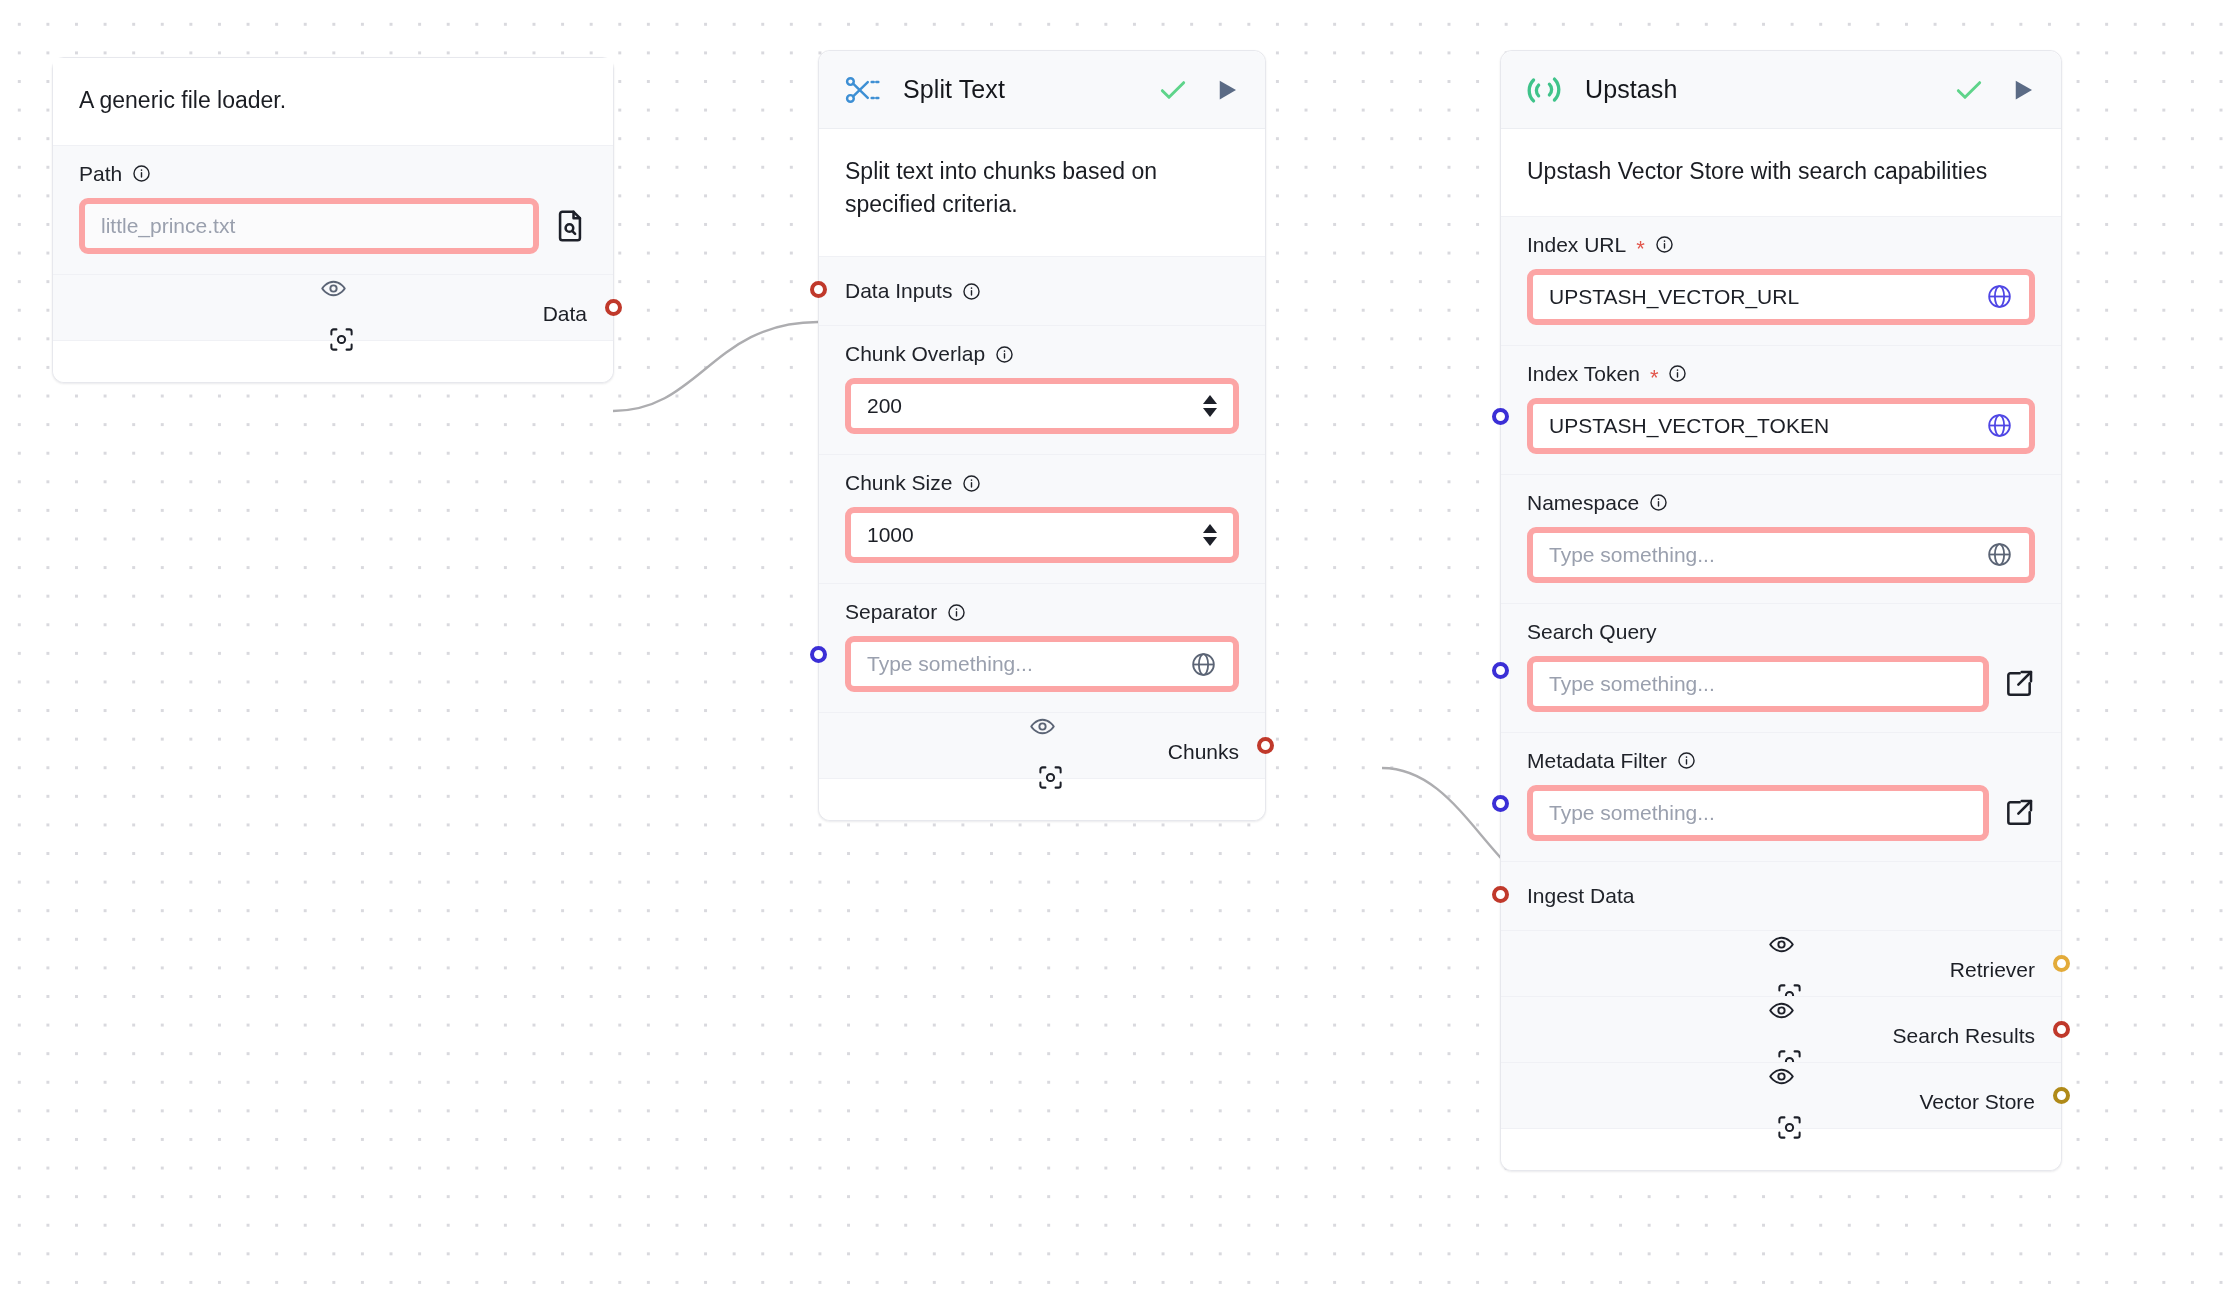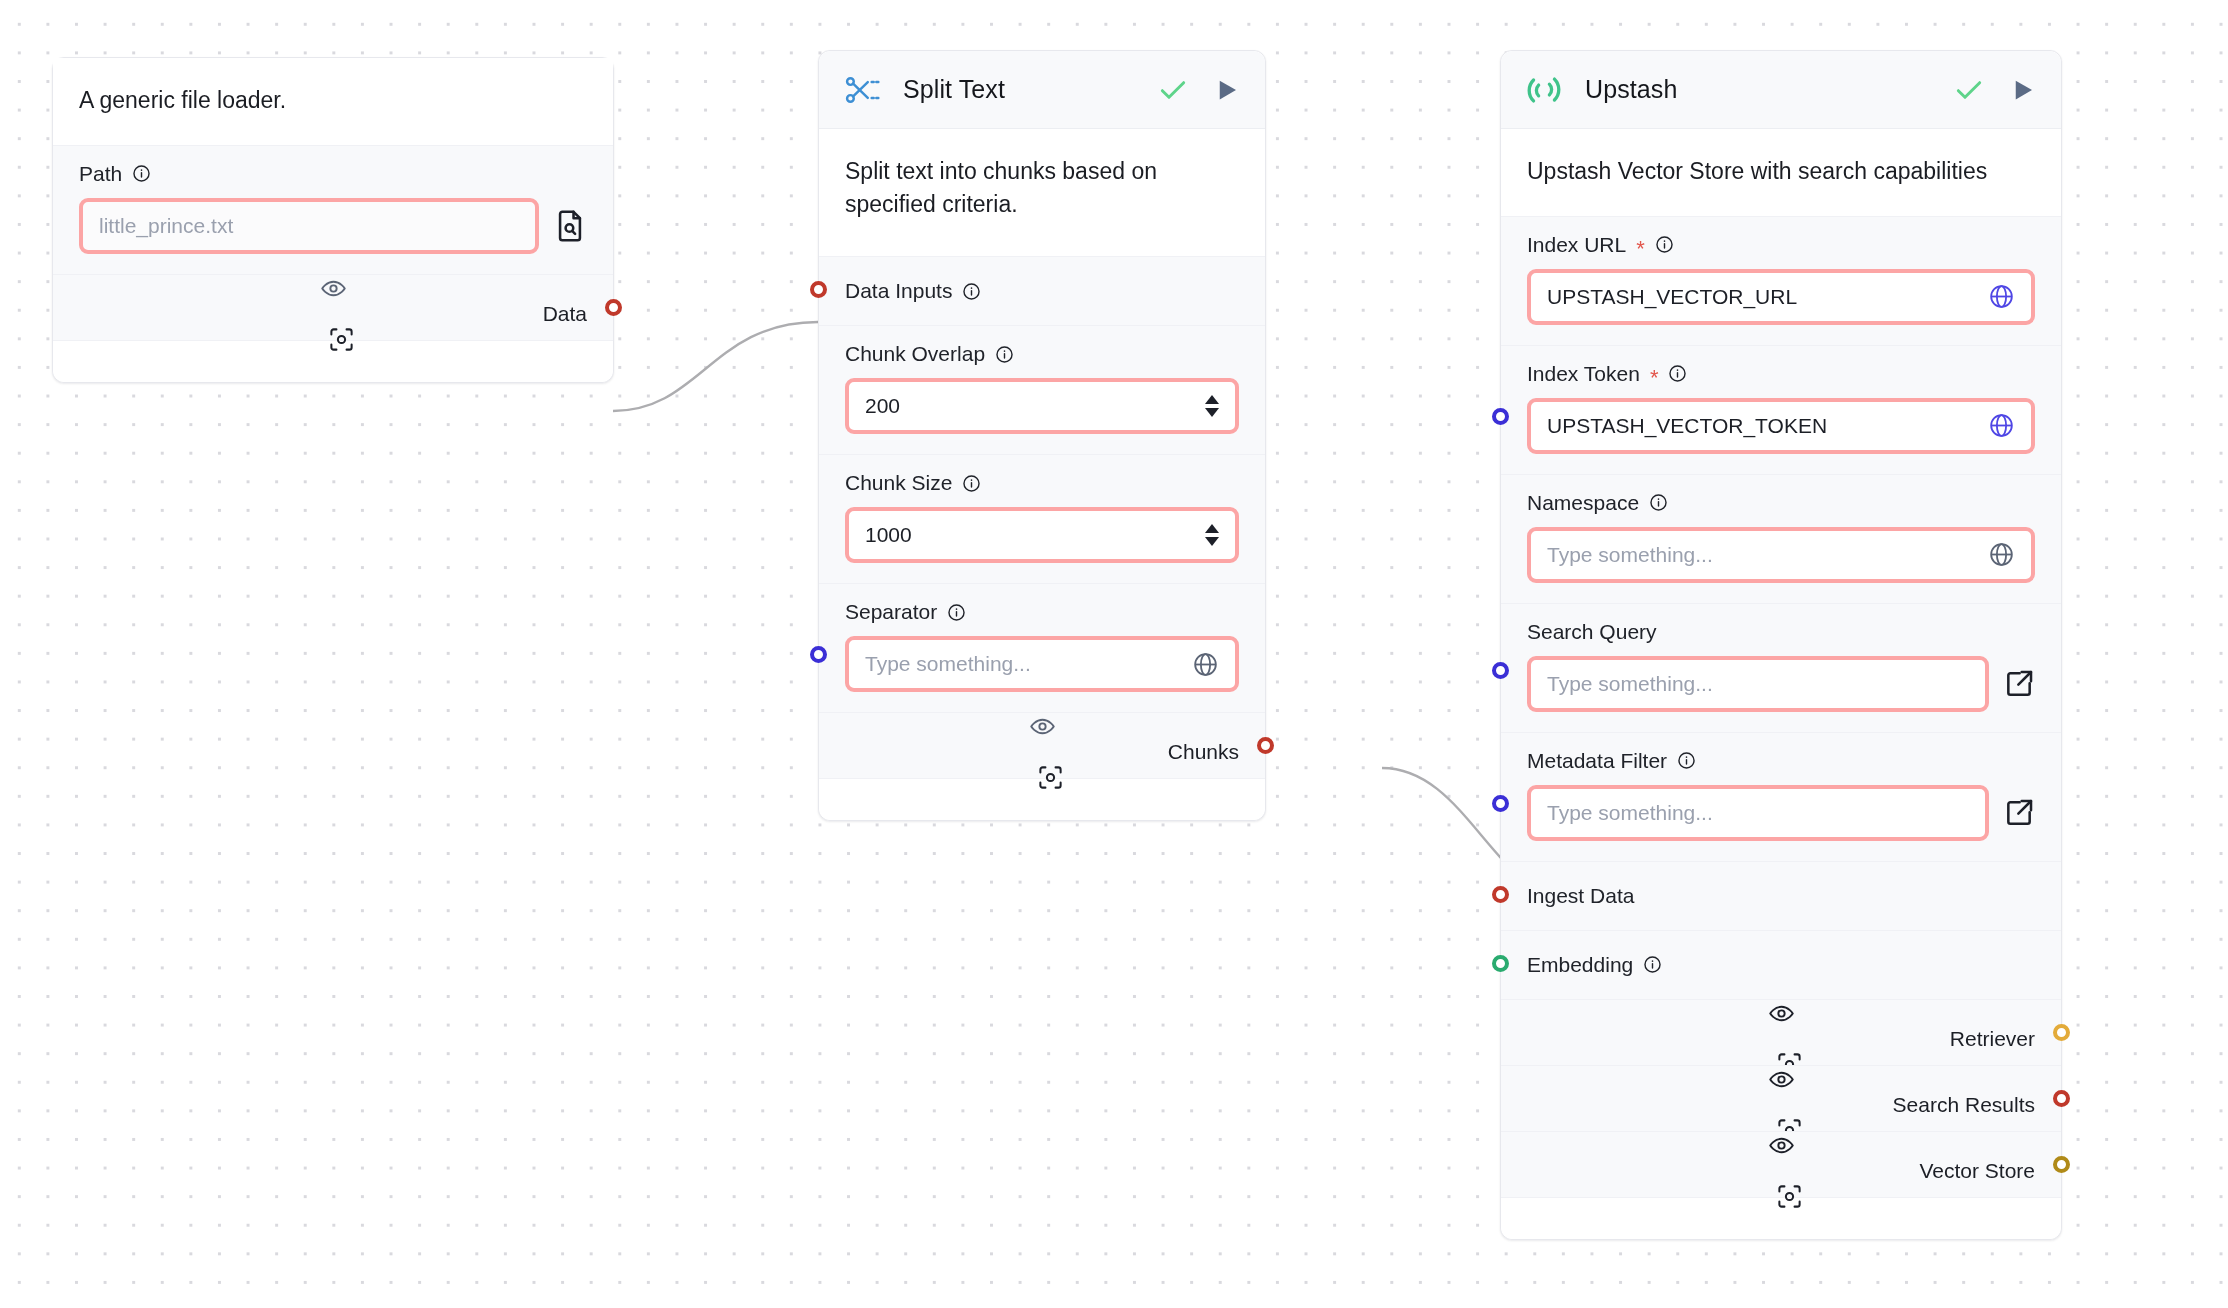--- a/index.html
+++ b/index.html
@@ -74,21 +74,21 @@
   .lbl.nomargin { margin-bottom: 0; }
   .req { color: #e2564c; font-size: 22px; line-height: 1; position: relative; top: 4px; }
 
   .info-ic { width: 19px; height: 19px; flex: 0 0 auto; display:block; }
 
   .field { display: flex; align-items: center; gap: 14px; }
   .input {
     position: relative;
     flex: 1 1 auto;
     height: 56px;
-    border: 4px solid #fca5a5;
+    border: 6px solid #fca5a5;
     border-radius: 9px;
     background: #fbfbfc;
     display: flex; align-items: center;
     padding: 0 16px;
     font-size: 21px;
   }
   .input.solid { background: #ffffff; }
   .input .val { color: #1c1f26; }
   .input .ph { color: #9aa0ae; }
   .input .trail { margin-left: auto; display: flex; align-items: center; }
@@ -462,31 +462,20 @@
       <span class="port left blue" style="top:62px;"></span>
     </div>
 
     <div class="row plain">
       <div class="lbl nomargin">
         <span>Ingest Data</span>
       </div>
       <span class="port left red" style="top:24px;"></span>
     </div>
 
-    <div class="row plain">
-      <div class="lbl nomargin">
-        <span>Embedding</span>
-        <svg class="info-ic" viewBox="0 0 24 24" fill="none" stroke="#20232a" stroke-width="1.8">
-            <circle cx="12" cy="12" r="9.5"></circle>
-            <path d="M12 11v5.5" stroke-linecap="round"></path>
-            <circle cx="12" cy="7.8" r="1.05" fill="#20232a" stroke="none"></circle>
-          </svg>
-      </div>
-      <span class="port left green" style="top:24px;"></span>
-    </div>
 
     <div class="outrow">
       <span class="ic-btn">
         <svg width="27" height="27" viewBox="0 0 24 24" fill="none" stroke="#1d2029" stroke-width="1.7" stroke-linecap="round" stroke-linejoin="round">
             <path d="M2 12s3.6-6 10-6 10 6 10 6-3.6 6-10 6-10-6-10-6z"></path>
             <circle cx="12" cy="12" r="2.8"></circle>
           </svg>
       </span>
       <span class="name">Retriever</span>
       <span class="scan">

